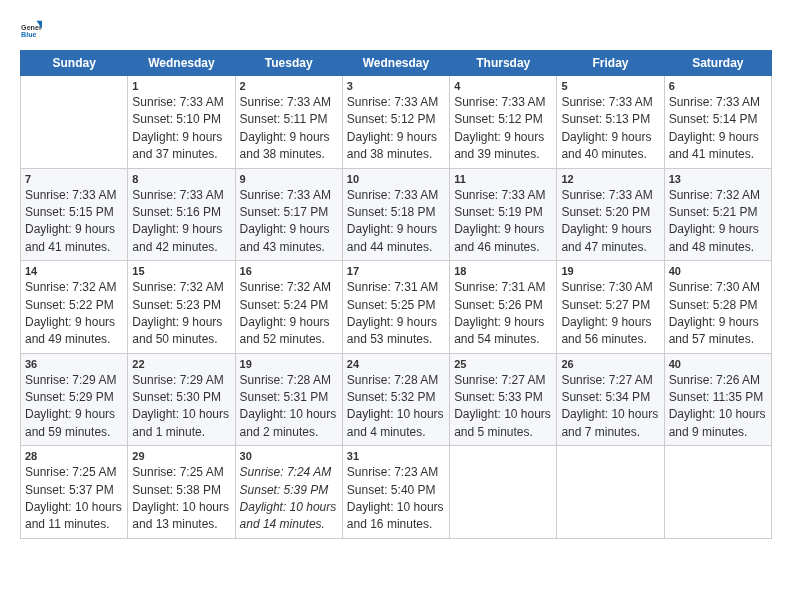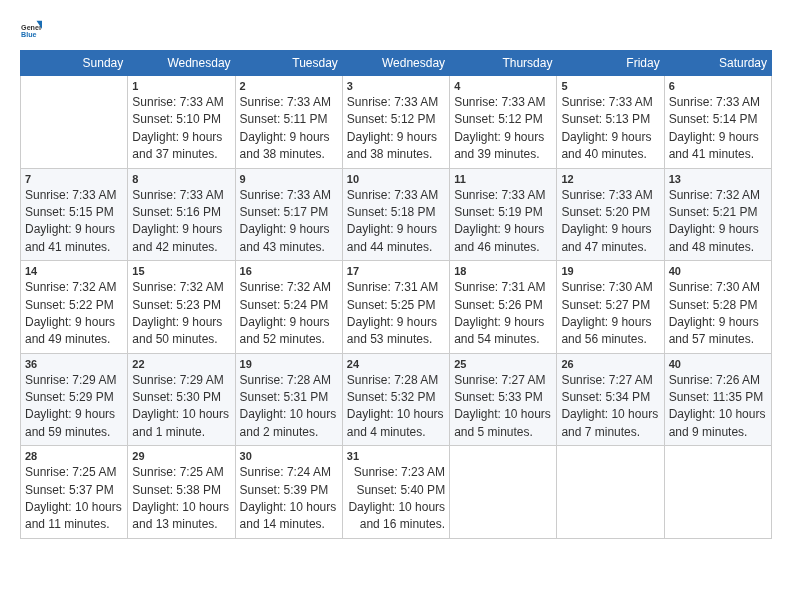--- a/index.html
+++ b/index.html
@@ -47,23 +47,23 @@
     }
     table {
       width: 100%;
       border-collapse: collapse;
       table-layout: fixed;
     }
     thead tr th {
       background-color: #2e6db4;
       color: #fff;
       font-size: 12px;
-      font-weight: normal;
+      font-weight: bold;
       padding: 5px 4px;
-      text-align: right;
+      text-align: center;
       border: 1px solid #2e6db4;
     }
     tbody tr td {
       border: 1px solid #ccc;
       vertical-align: top;
       padding: 4px 4px 4px 4px;
       font-size: 9.5px;
       color: #333;
       height: 78px;
       background: #fff;
@@ -329,28 +329,28 @@
           </td>
           <td>
             <span class="day-num">29</span>
             <div class="day-info" style="white-space: pre-line;">Sunrise: 7:25 AM
 Sunset: 5:38 PM
 Daylight: 10 hours
 and 13 minutes.</div>
           </td>
           <td>
             <span class="day-num">30</span>
-            <div class="day-info" style="white-space: pre-line;">Sunrise: 7:24 AM
+            <div class="day-info" style="white-space: pre-line; font-style: italic;">Sunrise: 7:24 AM
 Sunset: 5:39 PM
 Daylight: 10 hours
 and 14 minutes.</div>
           </td>
           <td>
             <span class="day-num">31</span>
-            <div class="day-info" style="white-space: pre-line; text-align: right;">Sunrise: 7:23 AM
+            <div class="day-info" style="white-space: pre-line;">Sunrise: 7:23 AM
 Sunset: 5:40 PM
 Daylight: 10 hours
 and 16 minutes.</div>
           </td>
           <td class="empty-cell"></td>
           <td class="empty-cell"></td>
           <td class="empty-cell"></td>
         </tr>
       </tbody>
   </table>

